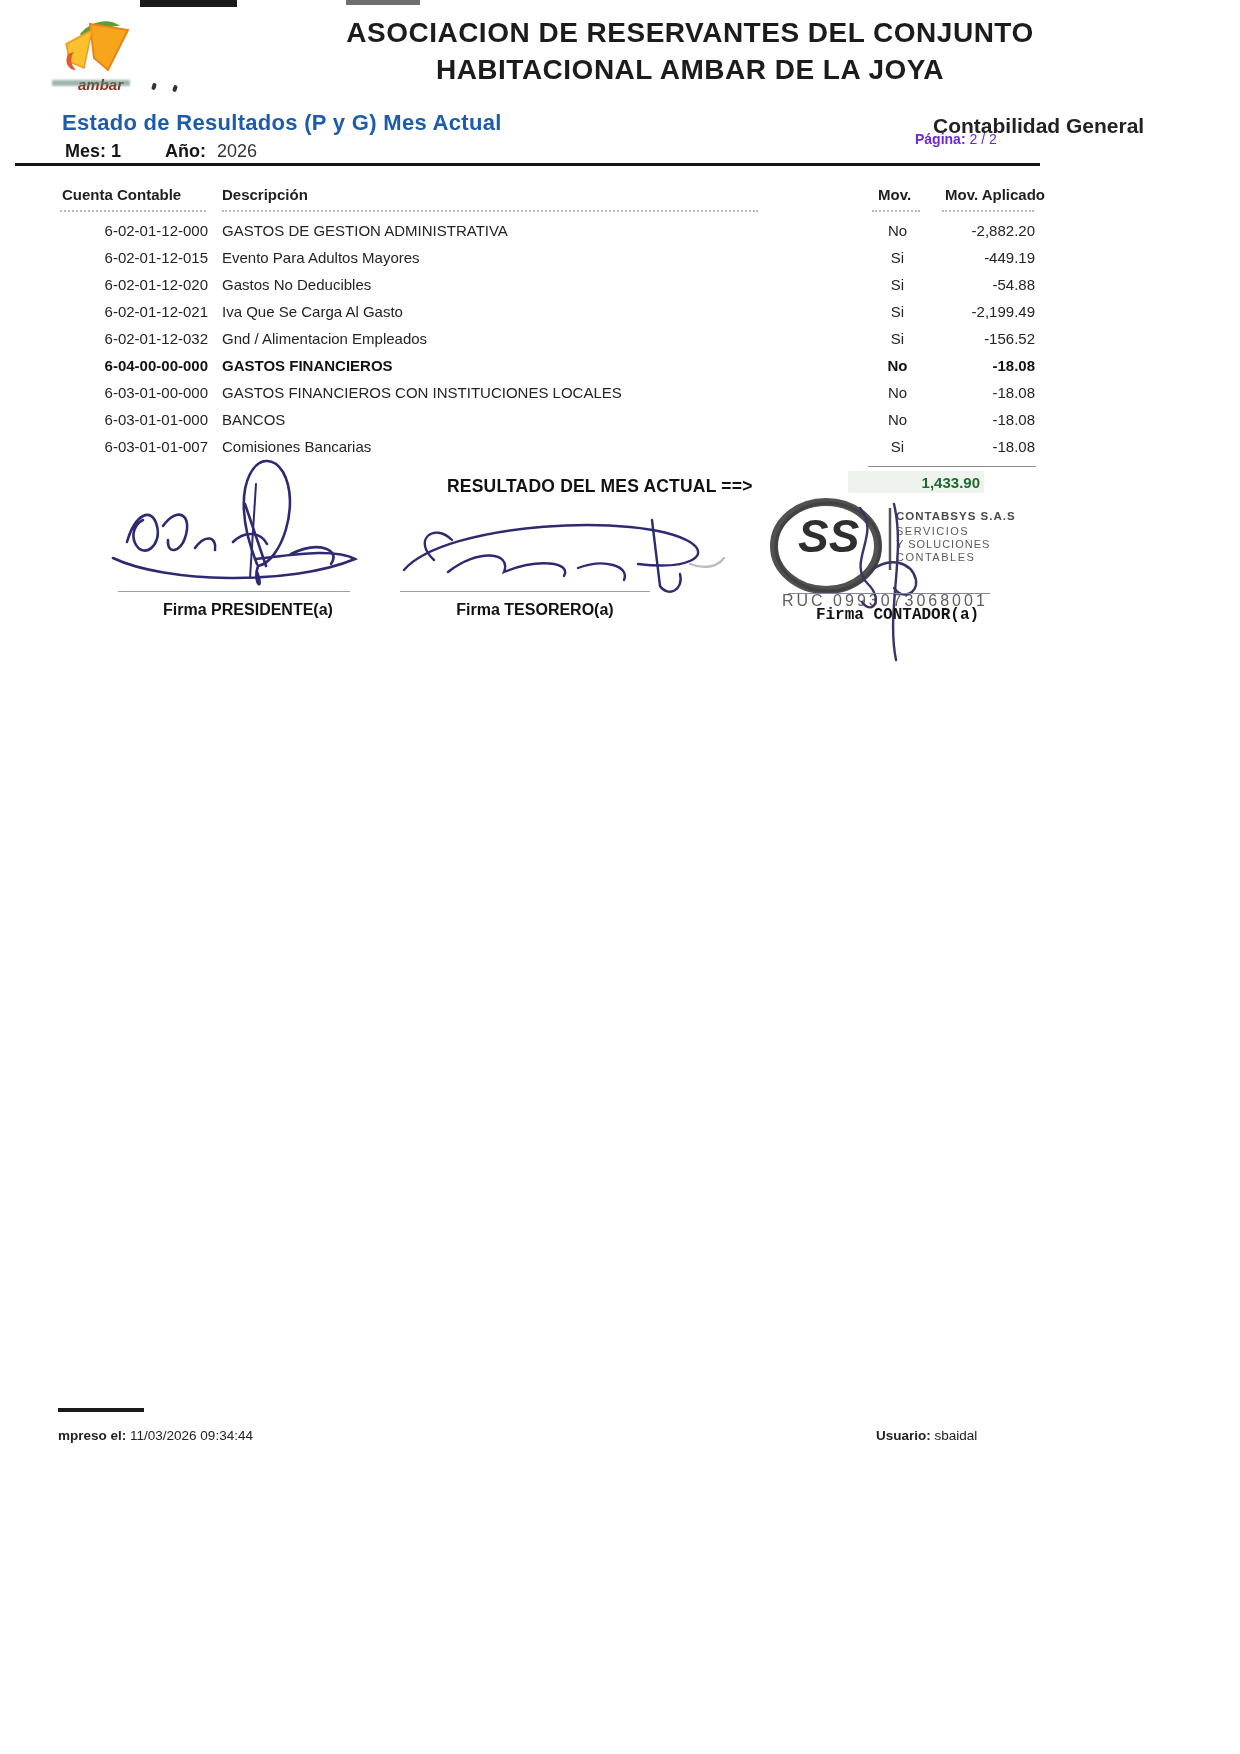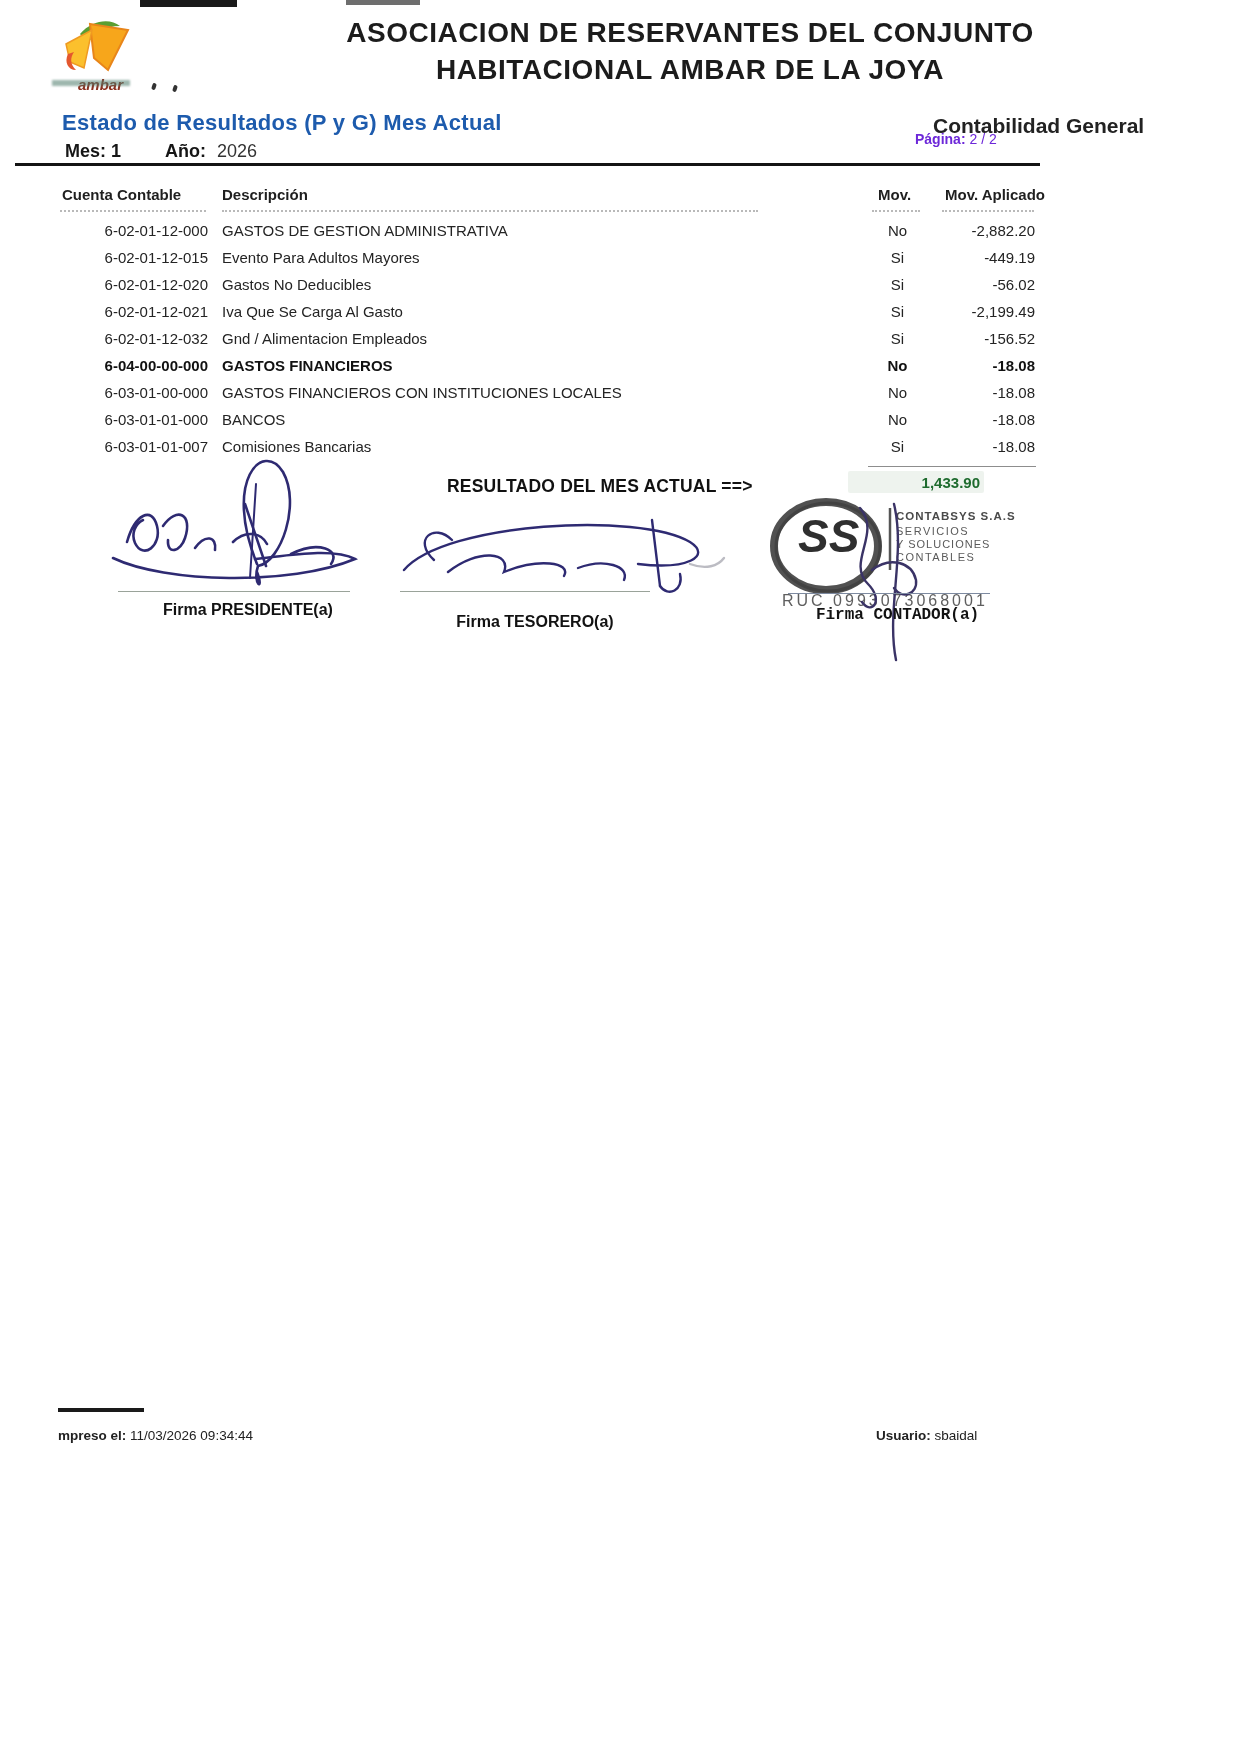--- a/index.html
+++ b/index.html
@@ -116,21 +116,21 @@
   <div class="abs row" style="top:249px;">
     <span class="acct">6-02-01-12-015</span>
     <span class="desc">Evento Para Adultos Mayores</span>
     <span class="mov">Si</span>
     <span class="amt">-449.19</span>
   </div>
   <div class="abs row" style="top:276px;">
     <span class="acct">6-02-01-12-020</span>
     <span class="desc">Gastos No Deducibles</span>
     <span class="mov">Si</span>
-    <span class="amt">-56.02</span>
+    <span class="amt">-54.88</span>
   </div>
   <div class="abs row" style="top:303px;">
     <span class="acct">6-02-01-12-021</span>
     <span class="desc">Iva Que Se Carga Al Gasto</span>
     <span class="mov">Si</span>
     <span class="amt">-2,199.49</span>
   </div>
   <div class="abs row" style="top:330px;">
     <span class="acct">6-02-01-12-032</span>
     <span class="desc">Gnd / Alimentacion Empleados</span>
@@ -212,21 +212,21 @@
       <path d="M62,4 C74,54 54,110 64,160"></path>
       <path d="M40,70 C58,56 80,62 84,80 C86,94 70,100 62,88"></path>
     </g>
   </svg>
 
   <div class="abs sig-line" style="left:118px;width:232px;"></div>
   <div class="abs sig-line" style="left:400px;width:250px;"></div>
   <div class="abs sig-line" style="left:788px;top:593px;width:202px;border-top-color:#7d8aa0;"></div>
 
   <div class="abs sig-label" style="left:128px;width:240px;">Firma PRESIDENTE(a)</div>
-  <div class="abs sig-label" style="left:415px;width:240px;margin-top:12px;">Firma TESORERO(a)</div>
+  <div class="abs sig-label" style="left:415px;width:240px;">Firma TESORERO(a)</div>
   <div class="abs sig-label" style="left:785px;top:606px;width:225px;font-family:Liberation Mono, monospace;">Firma CONTADOR(a)</div>
 
   <div class="abs footer-bar"></div>
   <div class="abs footer" style="left:58px;">
     <span class="lbl">mpreso el:</span>
     <span>11/03/2026 09:34:44</span>
   </div>
   <div class="abs footer" style="left:876px;">
     <span class="lbl">Usuario:</span>
     <span>sbaidal</span>

